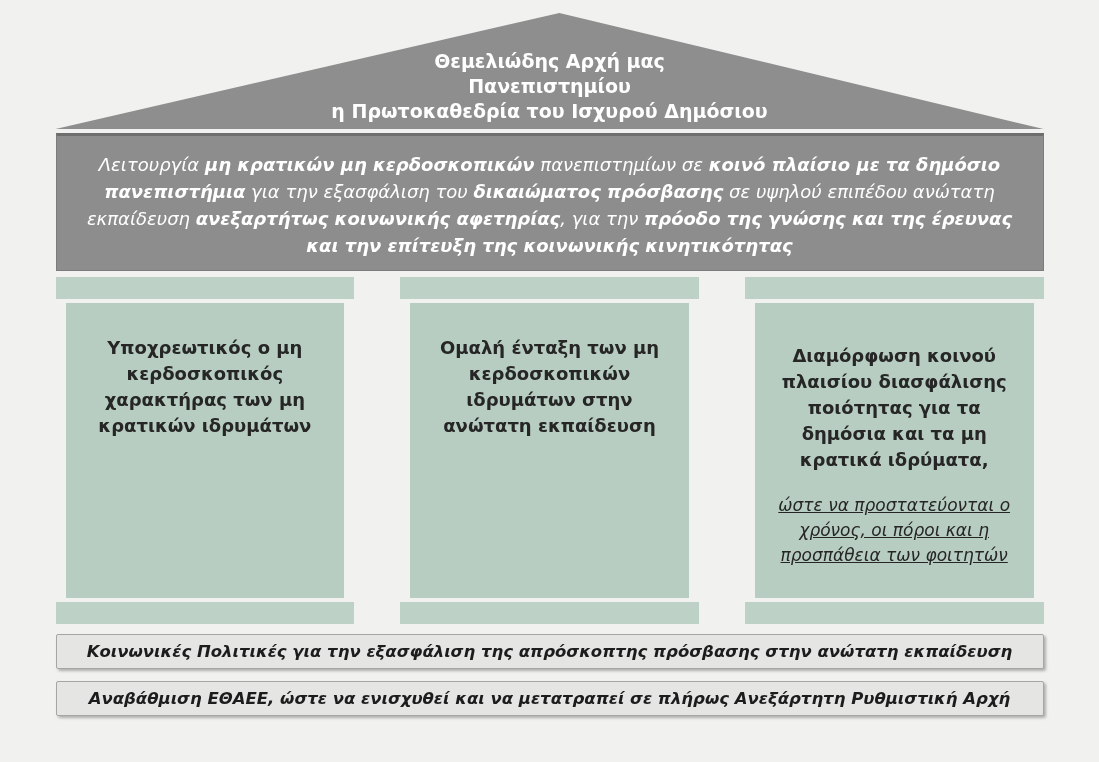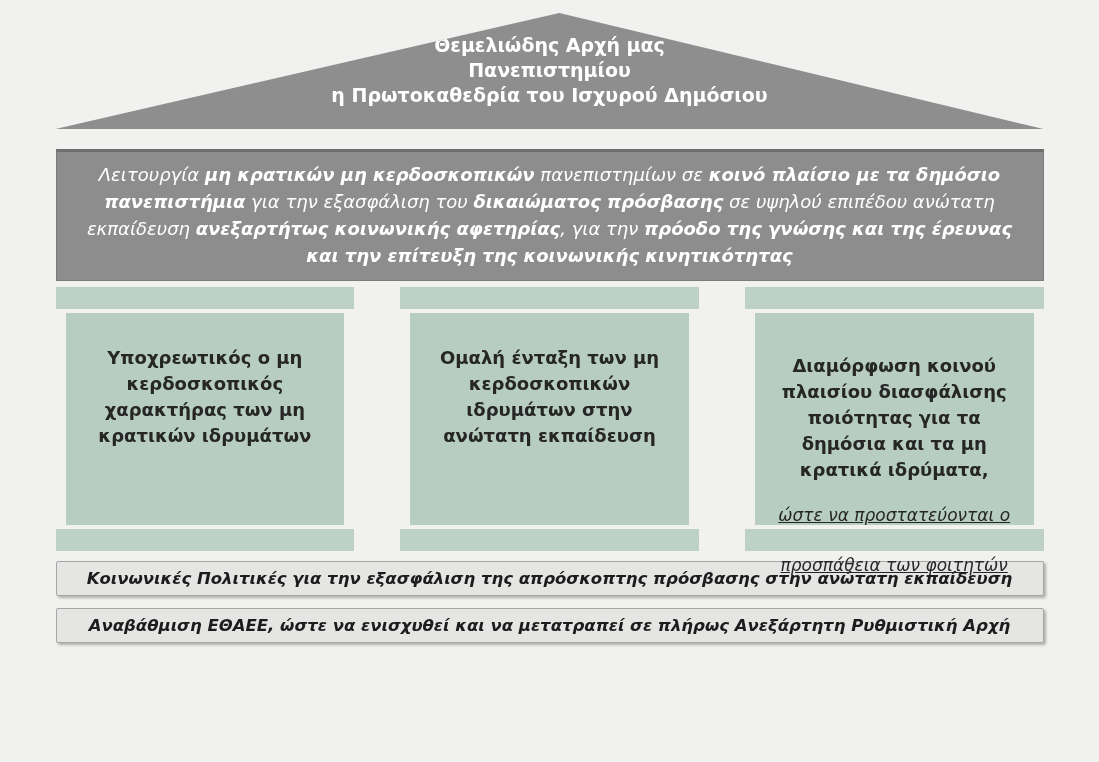--- a/index.html
+++ b/index.html
@@ -25,30 +25,30 @@
     display: flex;
     align-items: flex-end;
     justify-content: center;
   }
   .pediment-text {
     color: #ffffff;
     font-weight: bold;
     font-size: 19px;
     line-height: 25px;
     text-align: center;
-    padding-bottom: 21px;
+    padding-bottom: 5px;
   }
 
   
   .banner {
-    margin-top: 20px;
+    margin-top: 4px;
     background: #8d8d8d;
     border: 1px solid #7c7c7c;
     border-top: 3px solid #6e6e6e;
-    padding: 9px 28px 11px 28px;
+    padding: 15px 28px 11px 28px;
     text-align: center;
     color: #ffffff;
     font-style: italic;
     font-size: 18px;
     line-height: 27px;
   }
   .banner .seg-bold { font-weight: bold; }
 
   
   .pillars {
@@ -56,21 +56,21 @@
     display: flex;
     gap: 46px;
   }
   .pillar { flex: 1; display: flex; flex-direction: column; }
   .capital, .pbase {
     height: 22px;
     background: #bdd1c6;
   }
   .shaft {
     margin: 4px 10px 4px 10px;
-    height: 212px;
+    height: 295px;
     background: #b7cdc1;
     padding: 32px 14px 10px 14px;
     text-align: center;
     color: #262626;
   }
   .pillar-title {
     font-weight: bold;
     font-size: 18px;
     line-height: 26px;
   }

